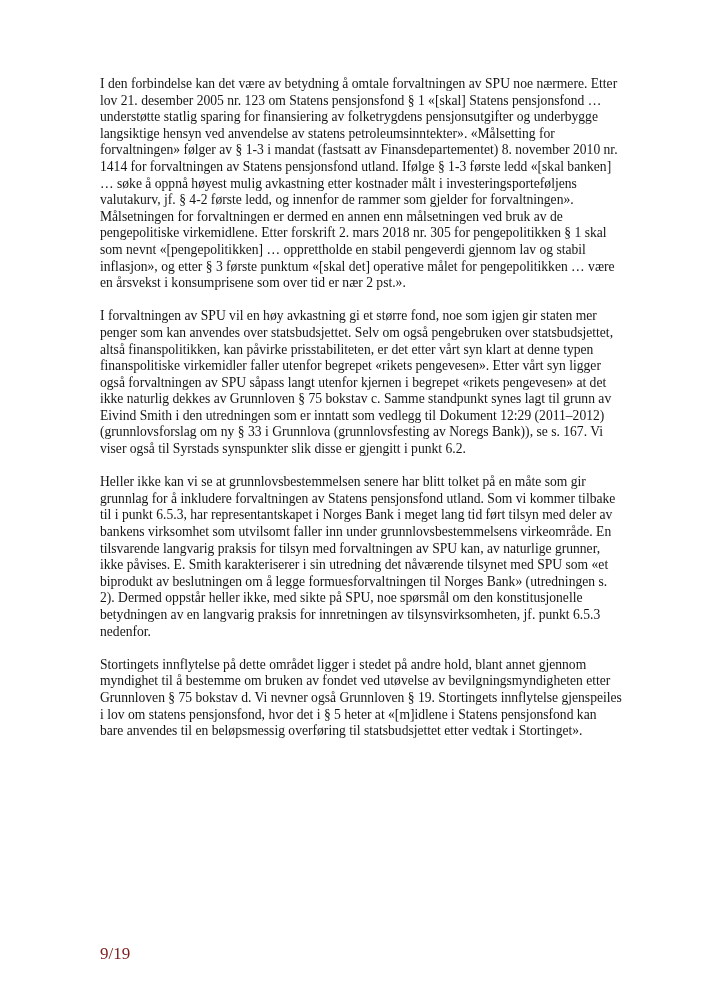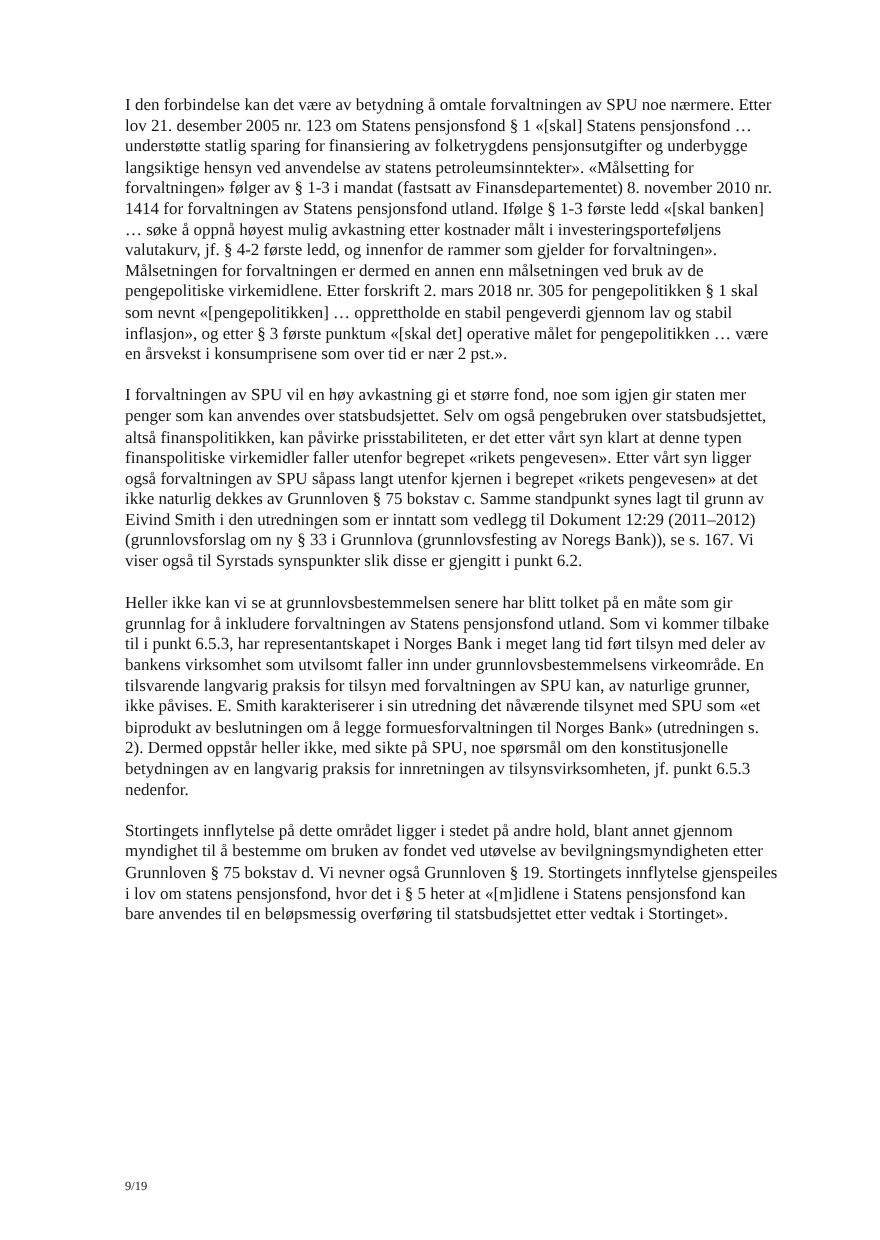--- a/index.html
+++ b/index.html
@@ -25,22 +25,22 @@
     line-height: 16.6px;
     text-align: left;
   }
   .text-block p {
     margin: 0 0 16.6px 0;
   }
   .page-footer {
     position: absolute;
     left: 100px;
     top: 944px;
-    font-size: 10px;
-    color: #0f172a;
+    font-size: 17px;
+    color: #7f1d1d;
   }
 </style>
 </head>
 <body>
 
 <div class="page">
   <div class="text-block">
     <p>I den forbindelse kan det være av betydning å omtale forvaltningen av SPU noe nærmere. Etter lov 21. desember 2005 nr. 123 om Statens pensjonsfond § 1 «[skal] Statens pensjonsfond … understøtte statlig sparing for finansiering av folketrygdens pensjonsutgifter og underbygge langsiktige hensyn ved anvendelse av statens petroleumsinntekter». «Målsetting for forvaltningen» følger av § 1-3 i mandat (fastsatt av Finansdepartementet) 8. november 2010 nr. 1414 for forvaltningen av Statens pensjonsfond utland. Ifølge § 1-3 første ledd «[skal banken] … søke å oppnå høyest mulig avkastning etter kostnader målt i investeringsporteføljens valutakurv, jf. § 4-2 første ledd, og innenfor de rammer som gjelder for forvaltningen». Målsetningen for forvaltningen er dermed en annen enn målsetningen ved bruk av de pengepolitiske virkemidlene. Etter forskrift 2. mars 2018 nr. 305 for pengepolitikken § 1 skal som nevnt «[pengepolitikken] … opprettholde en stabil pengeverdi gjennom lav og stabil inflasjon», og etter § 3 første punktum «[skal det] operative målet for pengepolitikken … være en årsvekst i konsumprisene som over tid er nær 2 pst.».</p>
     <p>I forvaltningen av SPU vil en høy avkastning gi et større fond, noe som igjen gir staten mer penger som kan anvendes over statsbudsjettet. Selv om også pengebruken over statsbudsjettet, altså finanspolitikken, kan påvirke prisstabiliteten, er det etter vårt syn klart at denne typen finanspolitiske virkemidler faller utenfor begrepet «rikets pengevesen». Etter vårt syn ligger også forvaltningen av SPU såpass langt utenfor kjernen i begrepet «rikets pengevesen» at det ikke naturlig dekkes av Grunnloven § 75 bokstav c. Samme standpunkt synes lagt til grunn av Eivind Smith i den utredningen som er inntatt som vedlegg til Dokument 12:29 (2011–2012) (grunnlovsforslag om ny § 33 i Grunnlova (grunnlovsfesting av Noregs Bank)), se s. 167. Vi viser også til Syrstads synspunkter slik disse er gjengitt i punkt 6.2.</p>
     <p>Heller ikke kan vi se at grunnlovsbestemmelsen senere har blitt tolket på en måte som gir grunnlag for å inkludere forvaltningen av Statens pensjonsfond utland. Som vi kommer tilbake til i punkt 6.5.3, har representantskapet i Norges Bank i meget lang tid ført tilsyn med deler av bankens virksomhet som utvilsomt faller inn under grunnlovsbestemmelsens virkeområde. En tilsvarende langvarig praksis for tilsyn med forvaltningen av SPU kan, av naturlige grunner, ikke påvises. E. Smith karakteriserer i sin utredning det nåværende tilsynet med SPU som «et biprodukt av beslutningen om å legge formuesforvaltningen til Norges Bank» (utredningen s. 2). Dermed oppstår heller ikke, med sikte på SPU, noe spørsmål om den konstitusjonelle betydningen av en langvarig praksis for innretningen av tilsynsvirksomheten, jf. punkt 6.5.3 nedenfor.</p>

